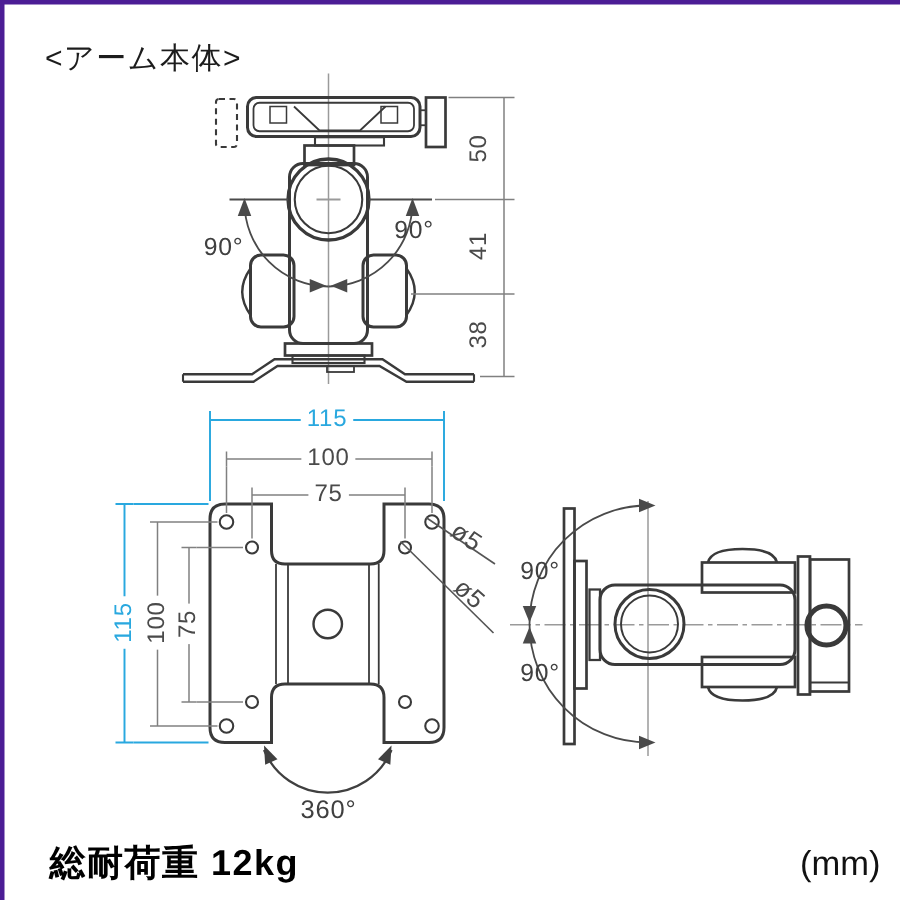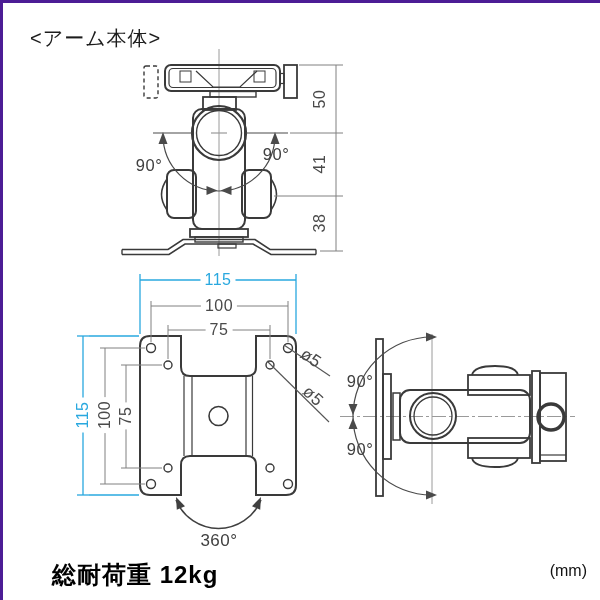--- a/index.html
+++ b/index.html
@@ -20,24 +20,24 @@
   .lbl.cyan{color:#29a8df;}
   .lbl.phi1{transform:translate(-50%,-50%) rotate(34deg);font-size:17px;}
   .lbl.phi2{transform:translate(-50%,-50%) rotate(42deg);font-size:17px;}
   .lbl.deg{font-size:16.5px;color:#404040;}
   #title{
     position:absolute;left:27px;top:22px;font-size:20px;color:#1c1c1c;
     letter-spacing:1px;
   }
   #footer-load{
     position:absolute;left:30px;top:556px;font-size:24px;font-weight:bold;
-    color:#000;letter-spacing:1px;margin-left:19px;
+    color:#000;letter-spacing:1px;
   }
   #footer-unit{
-    position:absolute;right:27px;top:559px;font-size:16px;color:#111;
+    position:absolute;right:27px;top:559px;font-size:23px;color:#111;
   }
 </style>
 </head>
 <body>
 
 <div id="stage">
 
   <svg id="linework" viewBox="0 0 600 600">
 
     <g stroke="#3a3a3a" fill="none">

